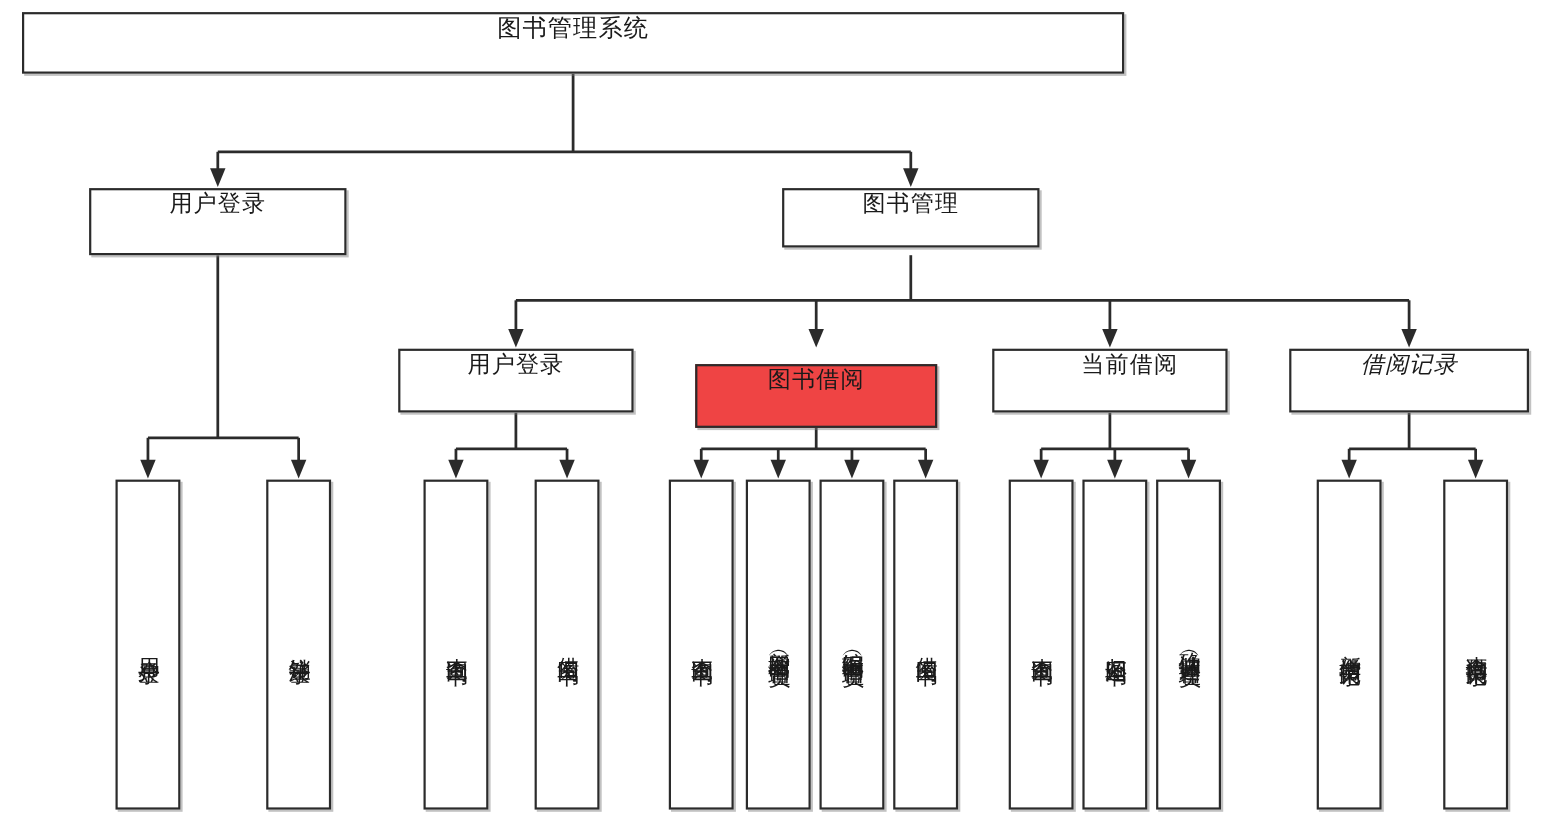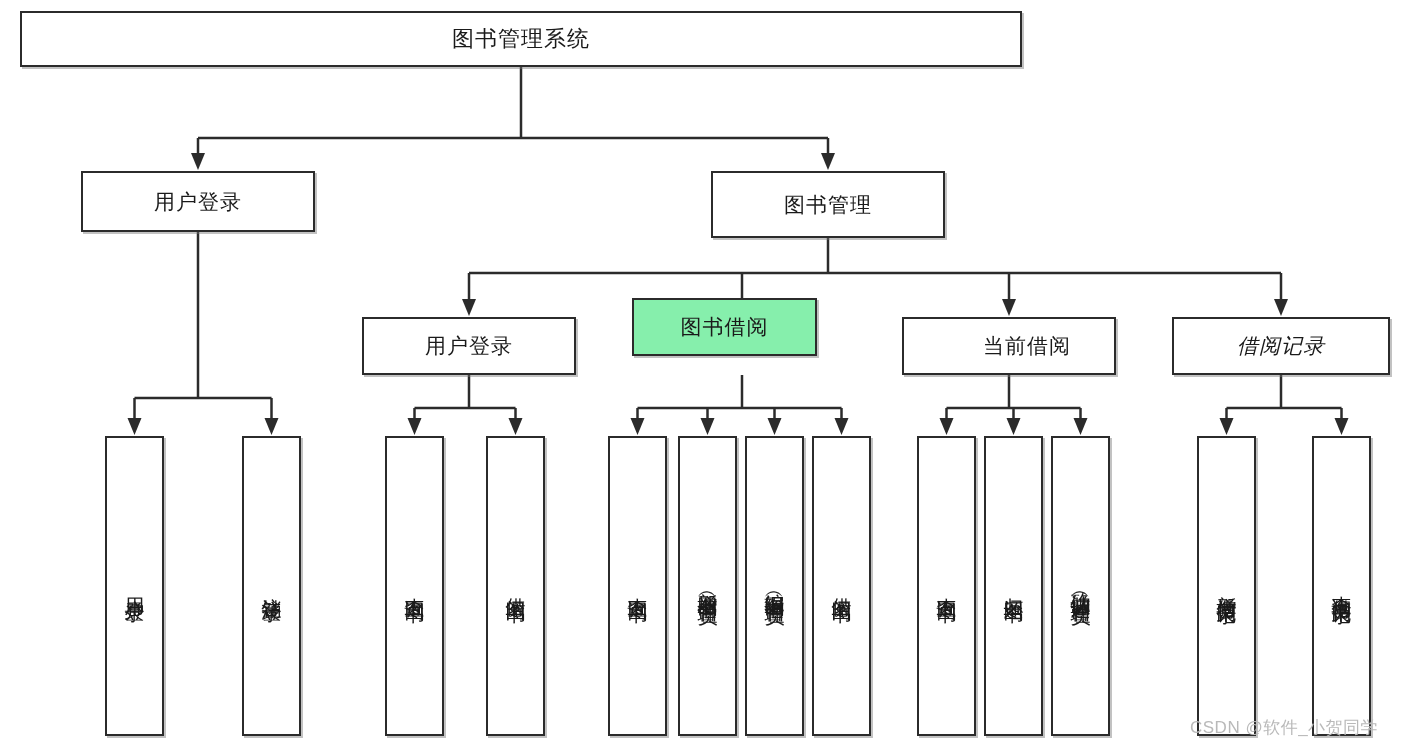--- a/index.html
+++ b/index.html
@@ -28,21 +28,20 @@
     height: 747px;
     display: block;
   }
   .node-box {
     position: absolute;
     box-sizing: border-box;
     background: #ffffff;
     border: 2px solid #2b2b2b;
     box-shadow: 2px 2px 0 rgba(120,120,120,0.45);
     display: flex;
-    align-items: center;
     justify-content: center;
     color: #1a1a1a;
   }
   .node-label {
     font-size: 21px;
     line-height: 1.2;
     letter-spacing: 1px;
     white-space: nowrap;
     color: #1a1a1a;
     text-align: center;
@@ -127,27 +126,27 @@
       <line x1="1341.5" y1="408" x2="1341.5" y2="420" stroke="#2b2b2b" stroke-width="2.5"></line>
       <polygon points="1334.5,418 1348.5,418 1341.5,435" fill="#2b2b2b"></polygon>
     </svg>
   <div id="nodes-layer">
       <div class="node-box root" style="left: 20px; top: 11px; width: 1002px; height: 56px; border-color: rgb(43, 43, 43); background: rgb(255, 255, 255);">
         <span class="node-label">图书管理系统</span>
       </div>
       <div class="node-box" style="left: 81px; top: 171px; width: 234px; height: 61px; border-color: rgb(43, 43, 43); background: rgb(255, 255, 255);">
         <span class="node-label">用户登录</span>
       </div>
-      <div class="node-box" style="left: 711px; top: 171px; width: 234px; height: 67px; border-color: rgb(43, 43, 43); background: rgb(255, 255, 255);">
+      <div class="node-box" style="left: 711px; top: 171px; width: 234px; height: 54px; border-color: rgb(43, 43, 43); background: rgb(255, 255, 255);">
         <span class="node-label">图书管理</span>
       </div>
       <div class="node-box" style="left: 362px; top: 317px; width: 214px; height: 58px; border-color: rgb(43, 43, 43); background: rgb(255, 255, 255);">
         <span class="node-label">用户登录</span>
       </div>
-      <div class="node-box" style="left: 632px; top: 298px; width: 185px; height: 58px; border-color: rgb(43, 43, 43); background: #86efac;">
+      <div class="node-box" style="left: 632px; top: 331px; width: 220px; height: 58px; border-color: rgb(43, 43, 43); background: #ef4444;">
         <span class="node-label">图书借阅</span>
       </div>
       <div class="node-box" style="left: 902px; top: 317px; width: 214px; height: 58px; border-color: rgb(43, 43, 43); background: rgb(255, 255, 255); padding-left: 36px;">
         <span class="node-label">当前借阅</span>
       </div>
       <div class="node-box" style="left: 1172px; top: 317px; width: 218px; height: 58px; border-color: rgb(43, 43, 43); background: rgb(255, 255, 255); font-style: italic;">
         <span class="node-label">借阅记录</span>
       </div>
       <div class="node-box vertical" style="left: 105px; top: 436px; width: 59px; height: 300px; border-color: rgb(43, 43, 43); background: rgb(255, 255, 255);">
         <span class="node-label">用户登录</span>
@@ -182,14 +181,13 @@
       <div class="node-box vertical" style="left: 1051px; top: 436px; width: 59px; height: 300px; border-color: rgb(43, 43, 43); background: rgb(255, 255, 255);">
         <span class="node-label">确认归还（管理员）</span>
       </div>
       <div class="node-box vertical" style="left: 1197px; top: 436px; width: 59px; height: 300px; border-color: rgb(43, 43, 43); background: rgb(255, 255, 255);">
         <span class="node-label">新增借阅记录</span>
       </div>
       <div class="node-box vertical" style="left: 1312px; top: 436px; width: 59px; height: 300px; border-color: rgb(43, 43, 43); background: rgb(255, 255, 255);">
         <span class="node-label">查询借阅记录</span>
       </div>
     </div>
-  <div class="watermark" style="left: 1190px; top: 716px; color: rgb(185, 185, 185);">CSDN @软件_小贺同学</div>
 </div>
 
 </body></html>

